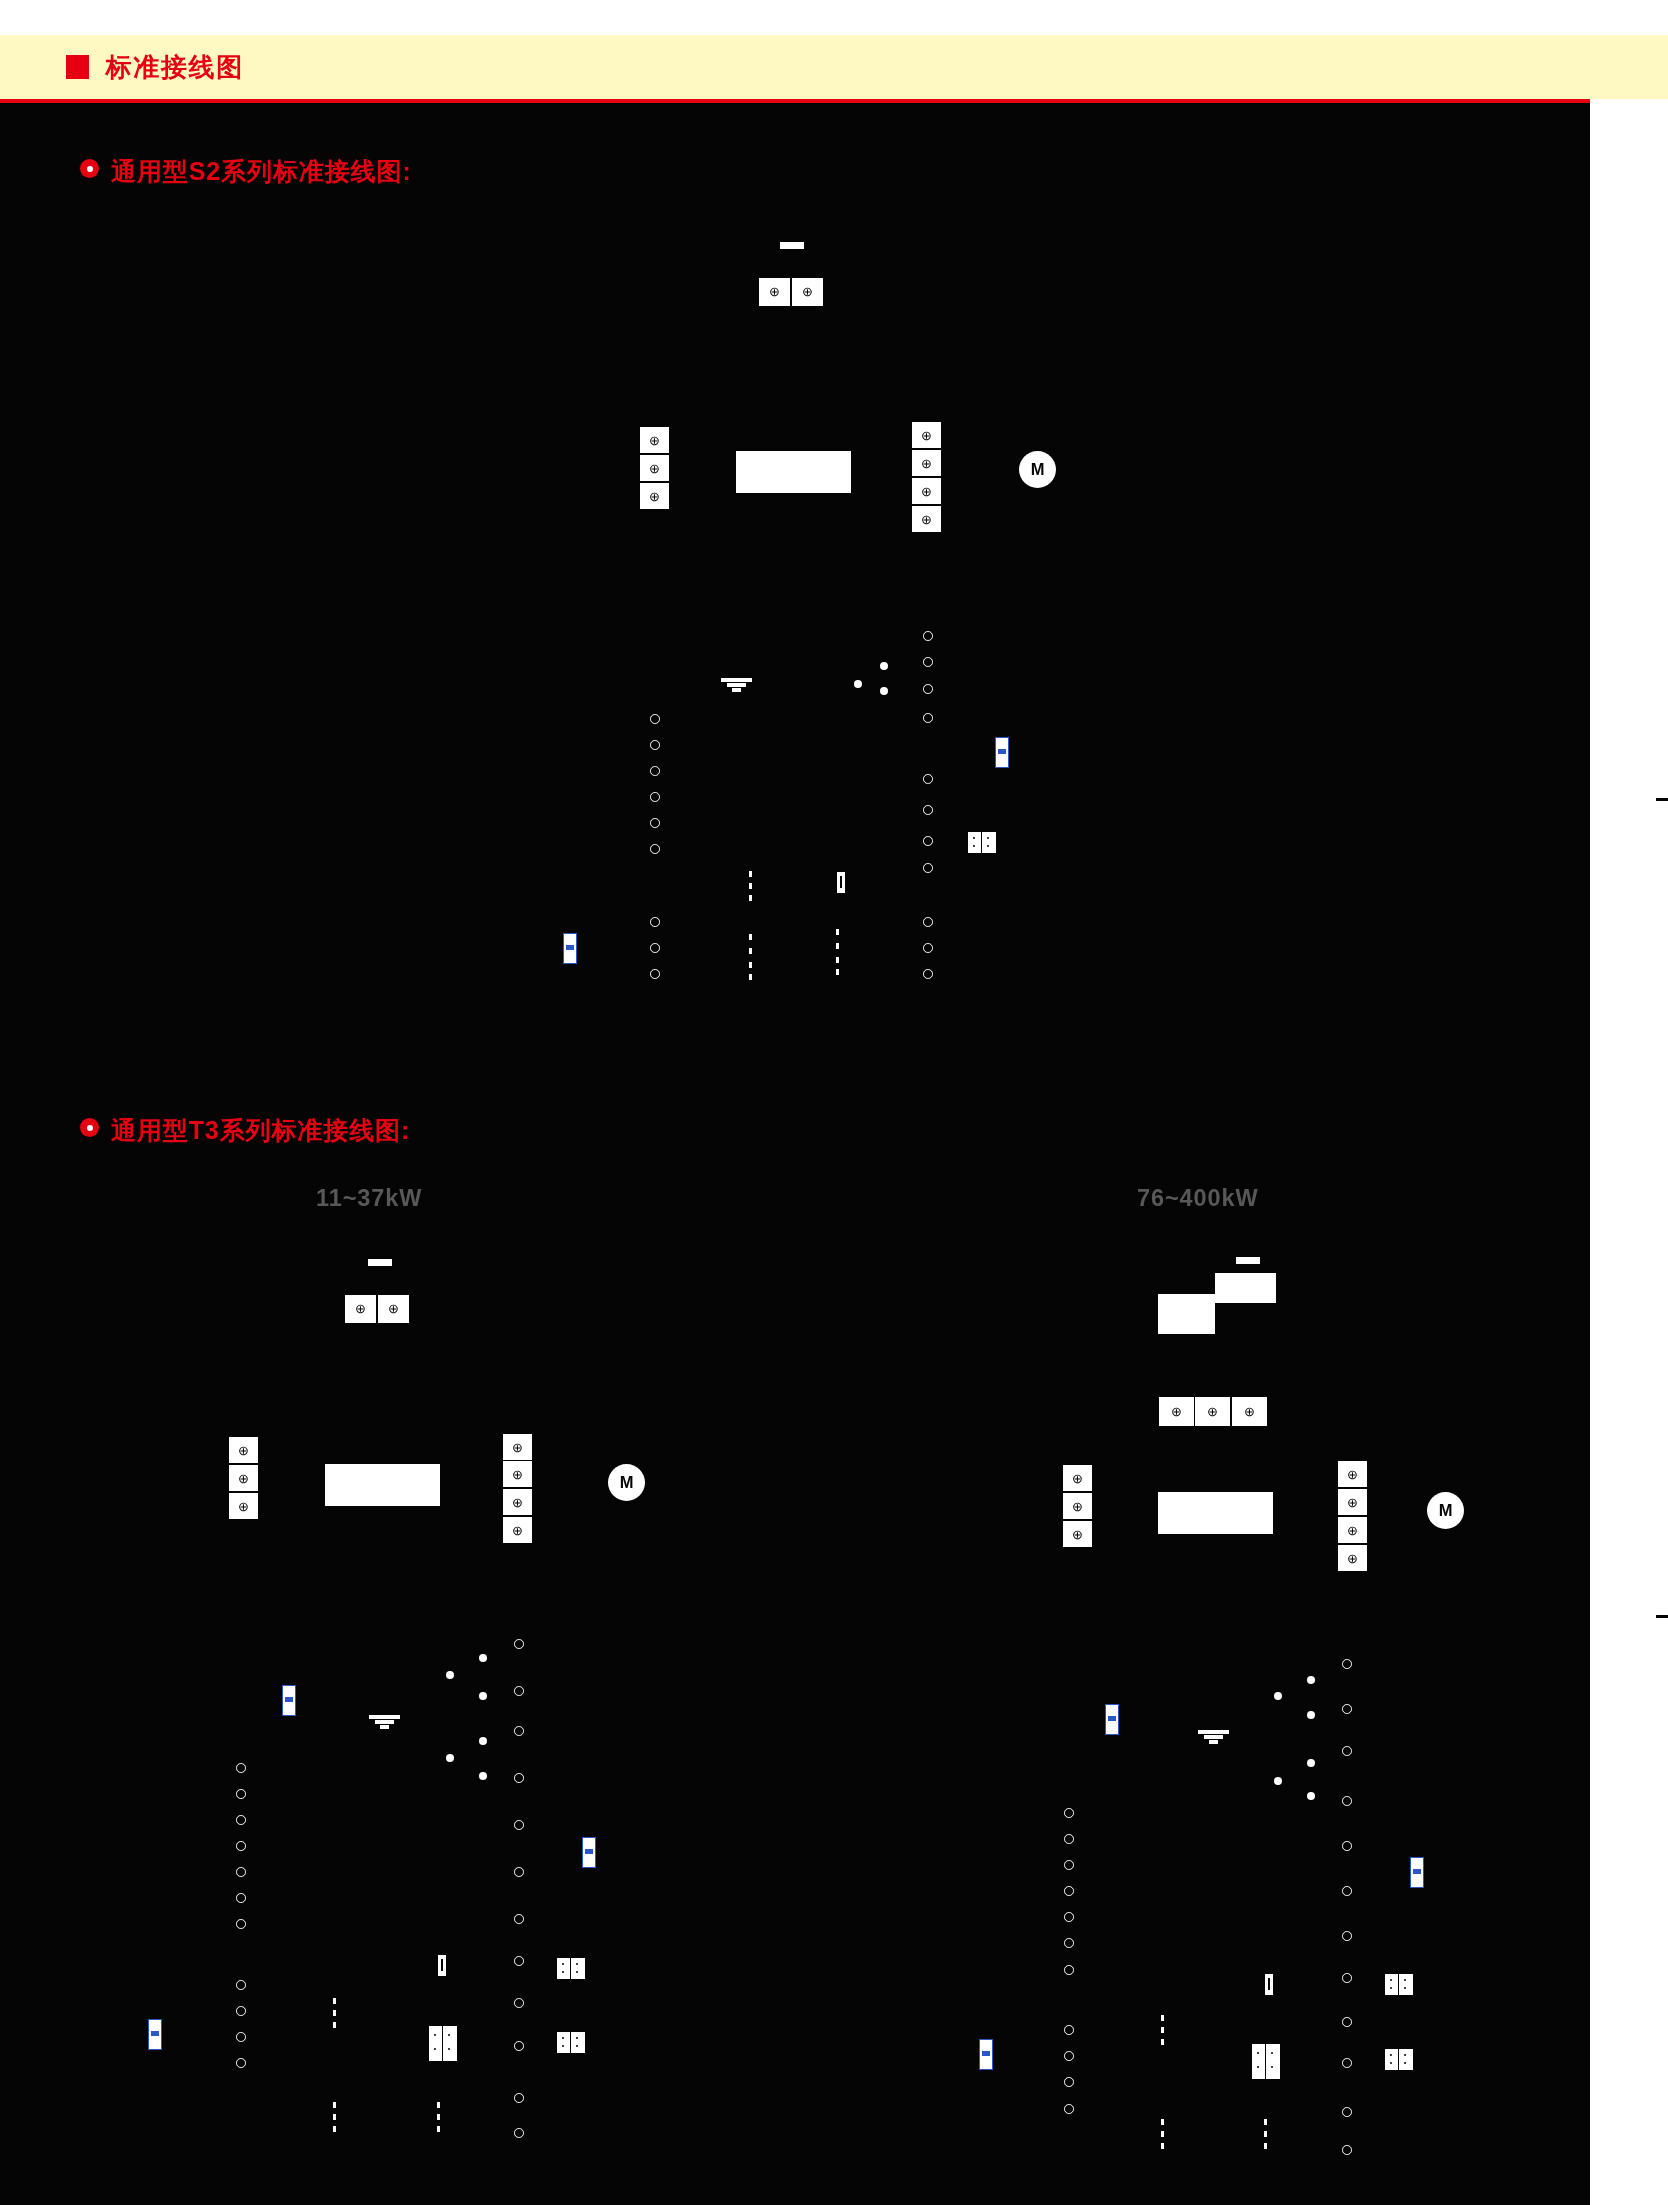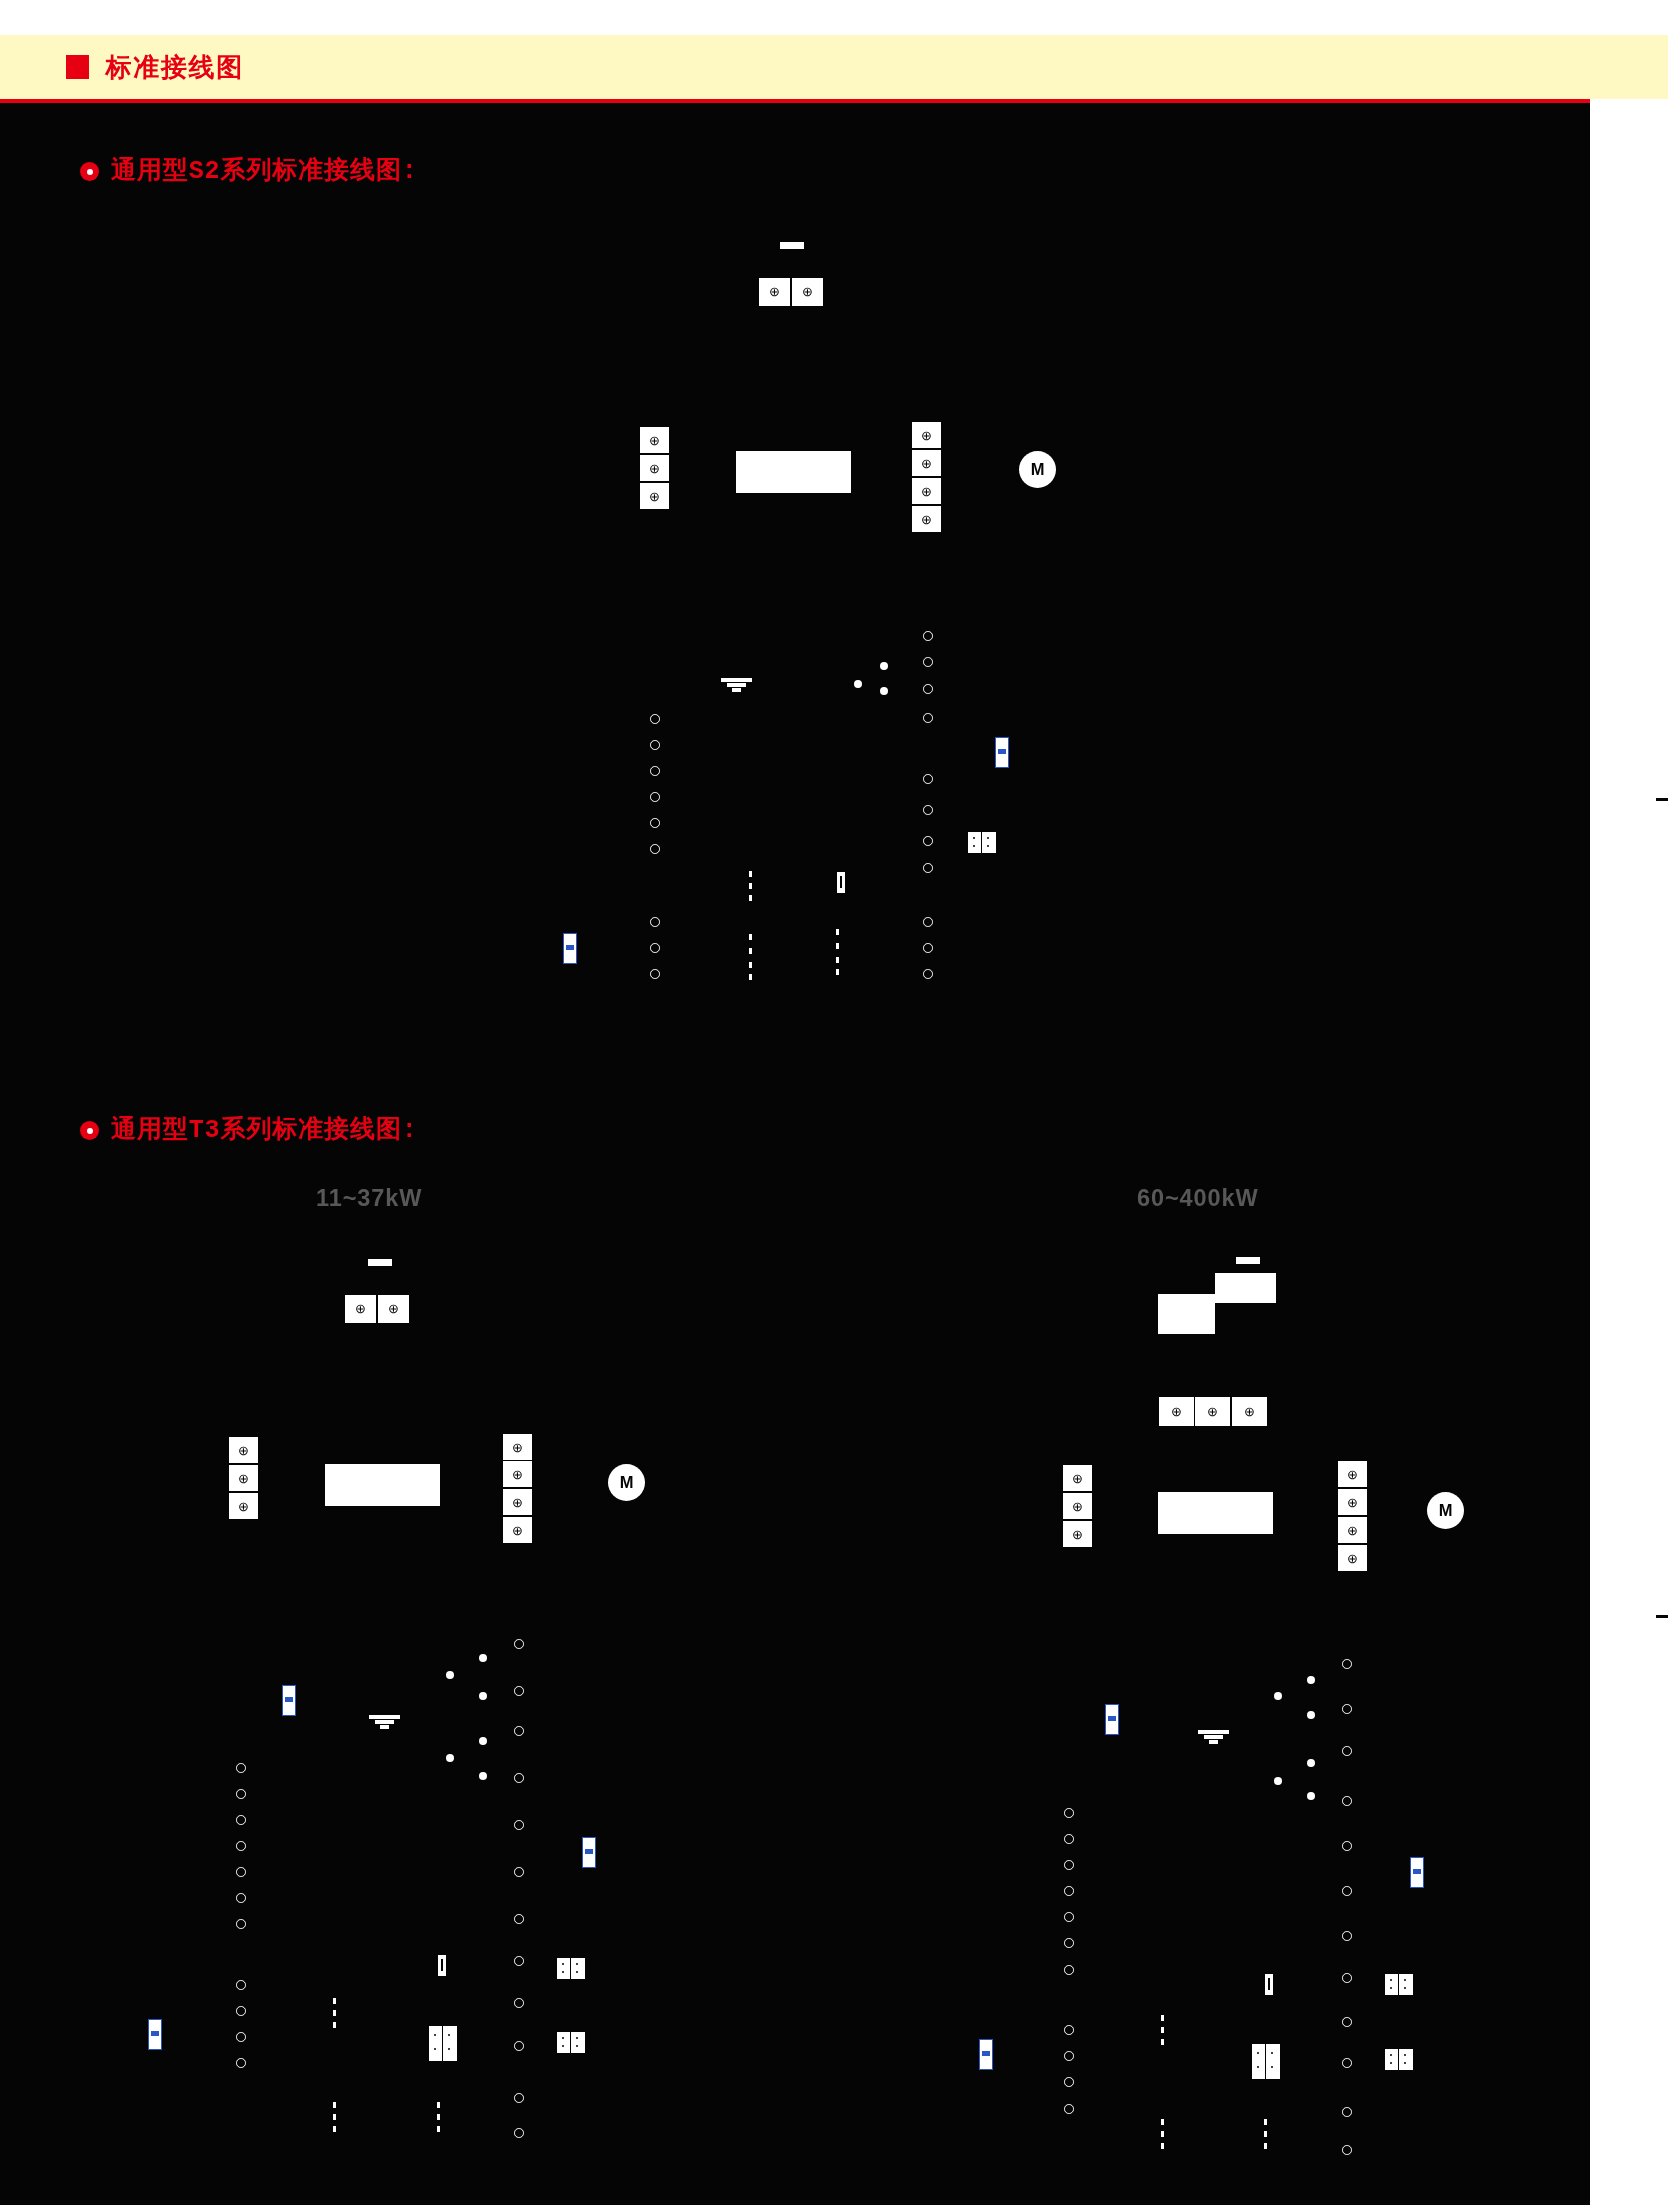--- a/index.html
+++ b/index.html
@@ -73,22 +73,21 @@
     position: absolute;
     right: 0;
     width: 12px;
     height: 2.6px;
     background: #050505;
   }
   
   .section-heading {
     position: absolute;
     display: flex;
-    align-items: center;
-    font-family: Liberation Mono, monospace;
+    align-items: flex-start;
   }
   .bullet {
     width: 19px;
     height: 19px;
     border-radius: 50%;
     background: #e60012;
     position: relative;
     margin-right: 12px;
     flex: none;
   }
@@ -321,21 +320,21 @@
           <i style="top:40px"></i>
         </div>
     </div>
 
     <div class="section-heading" style="left:80px; top:1015px;">
       <div class="bullet"></div>
       <div class="text">通用型T3系列标准接线图:</div>
     </div>
 
     <div class="sublabel" style="left:316px; top:1082px;">11~37kW</div>
-    <div class="sublabel" style="left:1137px; top:1082px;">60~400kW</div>
+    <div class="sublabel" style="left:1137px; top:1082px;">76~400kW</div>
 
     <div>
       <div class="blk wht" style="left:368px; top:1156px; width:24px; height:7px;"></div>
       <div class="term" style="left:344px; top:1191px; width:33px; height:29.5px;">⊕</div>
       <div class="term" style="left:377px; top:1191px; width:33px; height:29.5px;">⊕</div>
       <div class="term" style="left:228px; top:1333px; width:31px; height:28px;">⊕</div>
       <div class="term" style="left:228px; top:1361px; width:31px; height:28px;">⊕</div>
       <div class="term" style="left:228px; top:1389px; width:31px; height:28px;">⊕</div>
       <div class="blk wht" style="left:325px; top:1361px; width:115px; height:42px;"></div>
       <div class="term" style="left:502px; top:1330px; width:31px; height:28px;">⊕</div>

